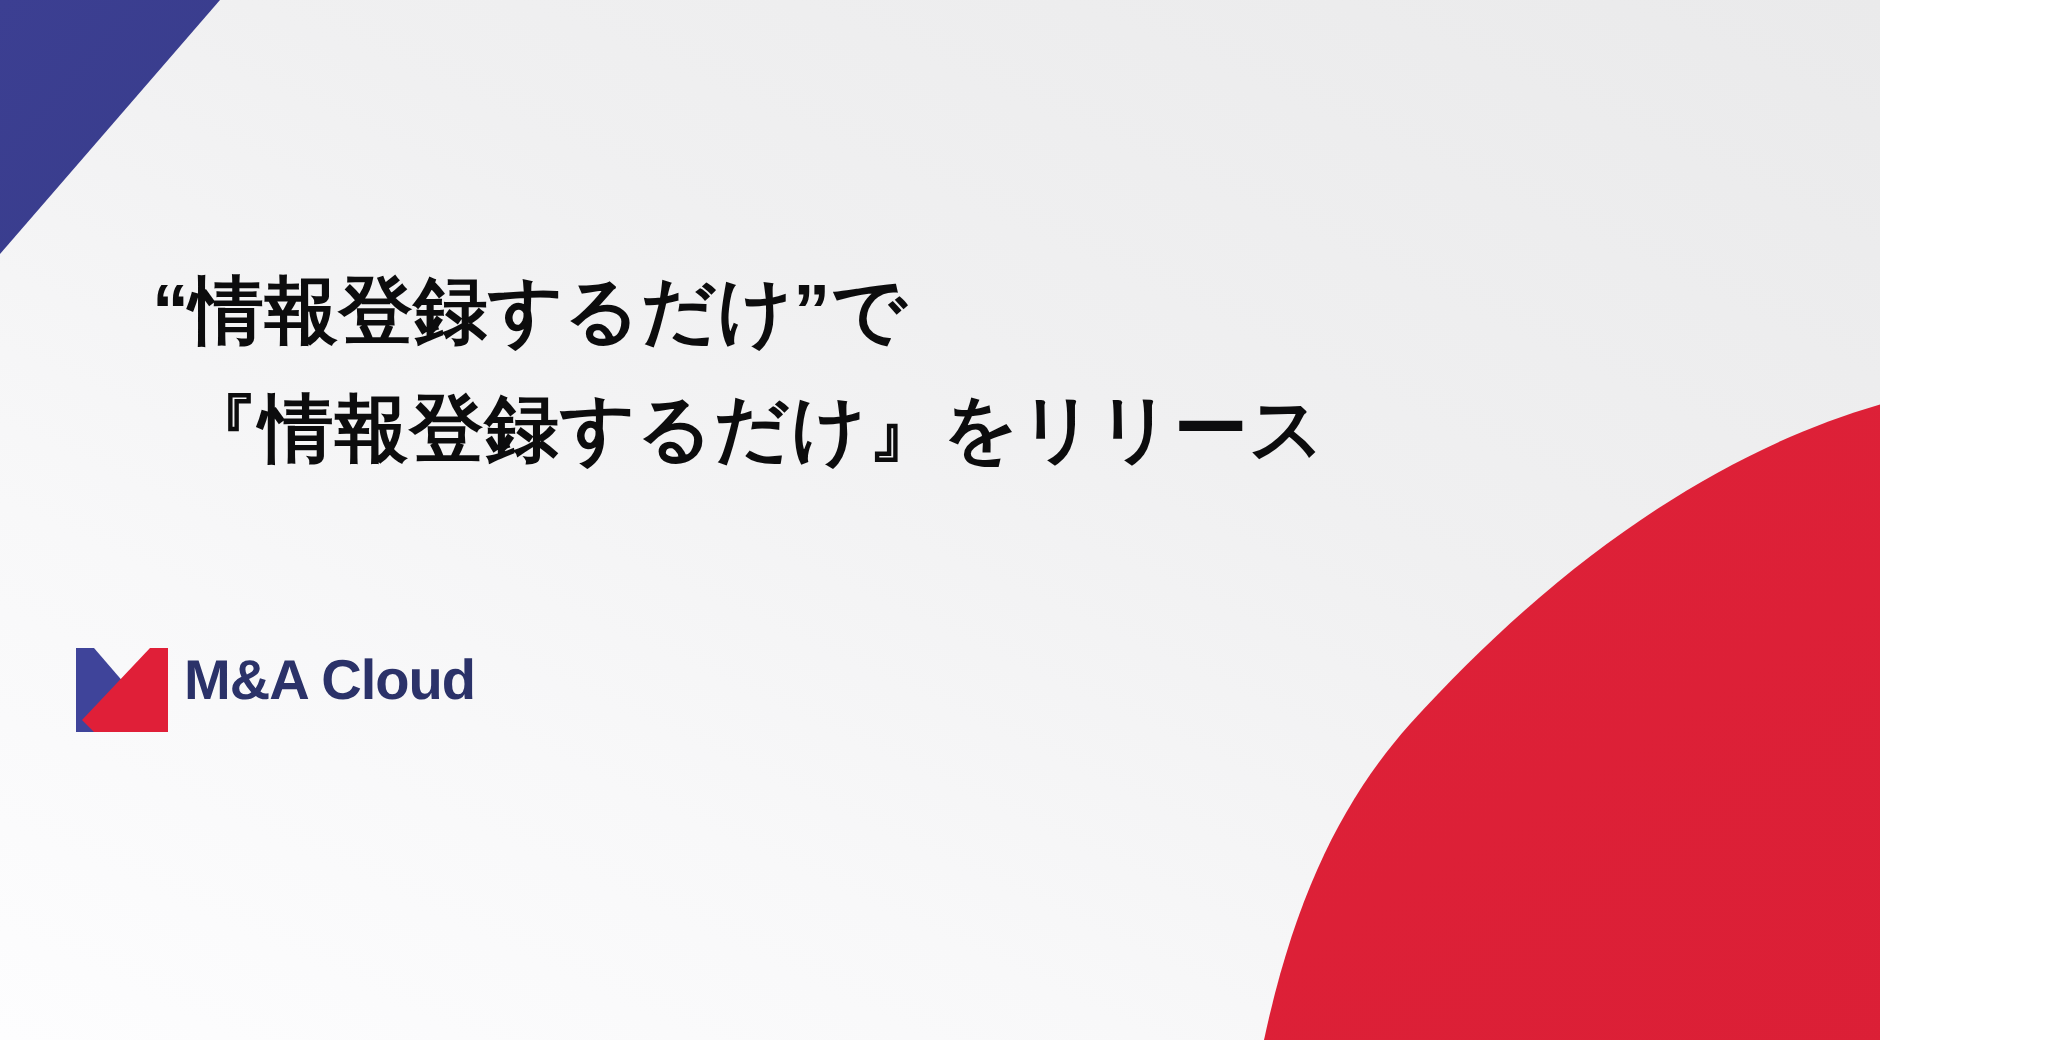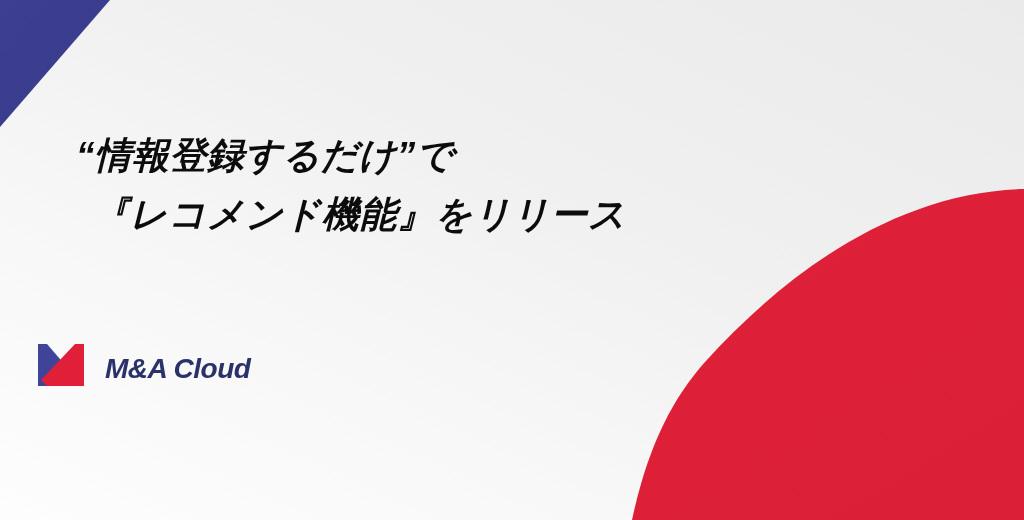--- a/index.html
+++ b/index.html
@@ -3,26 +3,25 @@
 <meta charset="utf-8">
 <title>M&amp;A Cloud press release banner</title>
 <style>
   html, body {
     margin: 0;
     padding: 0;
     background: #ffffff;
   }
   #banner {
     position: relative;
-    width: 1024px;
+    width: 940px;
     height: 520px;
     overflow: hidden;
     font-family: "Liberation Sans", "DejaVu Sans", sans-serif;
     background: linear-gradient(to bottom left, #ebebec 0%, #f2f2f3 45%, #fbfbfc 100%);
-    font-style: italic;
   }
   #bg-gradient {
     position: absolute;
     inset: 0;
     background: linear-gradient(205deg, #eaeaeb 0%, #f0f0f1 40%, #f8f8f9 72%, #fdfdfe 100%);
   }
   .deco-svg {
     position: absolute;
     inset: 0;
     width: 1024px;
@@ -52,24 +51,24 @@
   #headline .line-2 {
     letter-spacing: 0.1px;
   }
   #headline .line-3 {
     letter-spacing: 0.6px;
     padding-left: 16px;
   }
   #logo {
     position: absolute;
     left: 38px;
-    top: 344px;
+    top: 324px;
     display: flex;
-    align-items: flex-end;
-    gap: 21px;
+    align-items: flex-start;
+    gap: 8px;
   }
   #logo-mark {
     display: block;
     width: 46px;
     height: 42px;
   }
   #logo-wordmark {
     display: block;
     height: 34px;
   }
@@ -93,21 +92,21 @@
       </linearGradient>
     </defs>
     <polygon points="0,0 110,0 0,127" fill="url(#blueGrad)"></polygon>
     <path d="M1024,189 C900,192 790,268 705,362 C673,398 648,445 632,520 L1024,520 Z" fill="url(#redGrad)"></path>
   </svg>
 
   <div id="content">
 
     <h1 id="headline">
       <span class="line line-1">“情報登録するだけ”で</span>
-      <span class="line line-3">『レコメンド機能』をリリース</span>
+      <span class="line line-3">『情報登録するだけ』をリリース</span>
     </h1>
 
     <div id="logo">
       <svg id="logo-mark" viewBox="0 0 46 42" xmlns="http://www.w3.org/2000/svg" aria-hidden="true">
         <polygon points="0,0 9,0 40,36 40,42 0,42" fill="#3f449a"></polygon>
         <polygon points="46,0 46,42 9,42 3,36 37,0" fill="#e01f38"></polygon>
       </svg>
 
       <svg id="logo-wordmark" viewBox="0 0 230 40" xmlns="http://www.w3.org/2000/svg">
         <text x="0" y="30" font-family="Liberation Sans, DejaVu Sans, sans-serif" font-size="33" font-weight="700" letter-spacing="-0.6" fill="#2b3269">M&amp;A Cloud</text>

